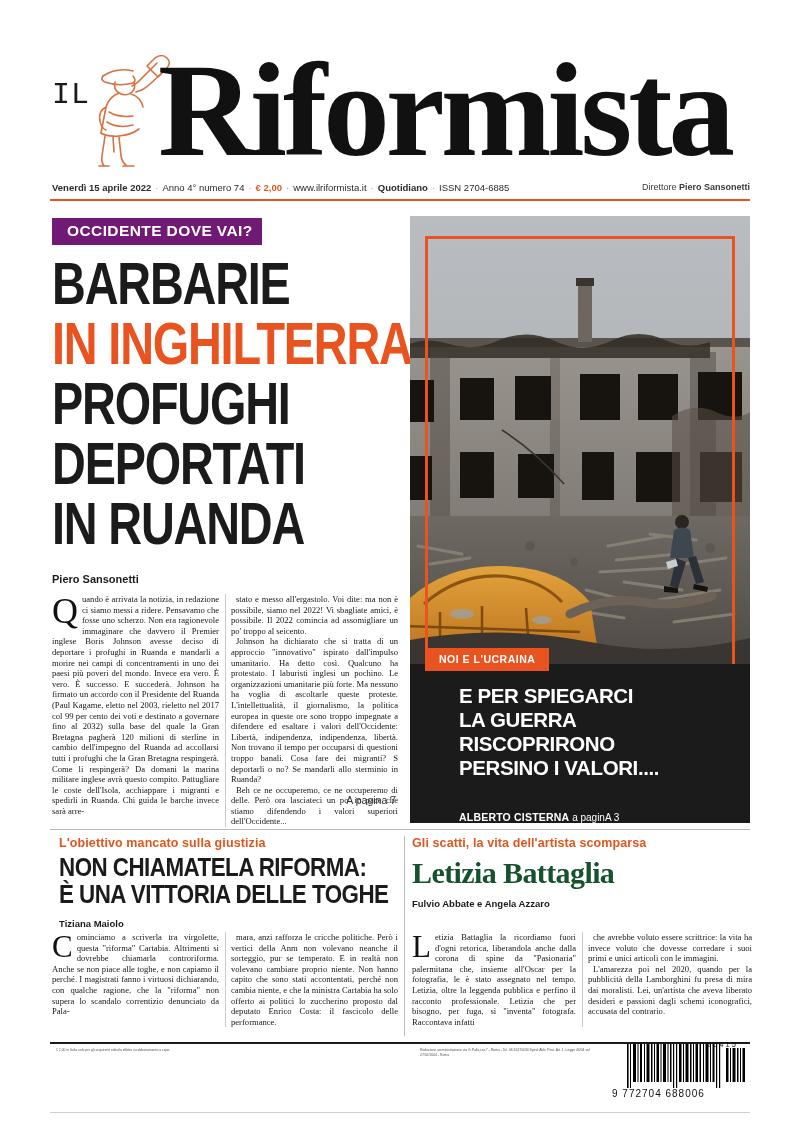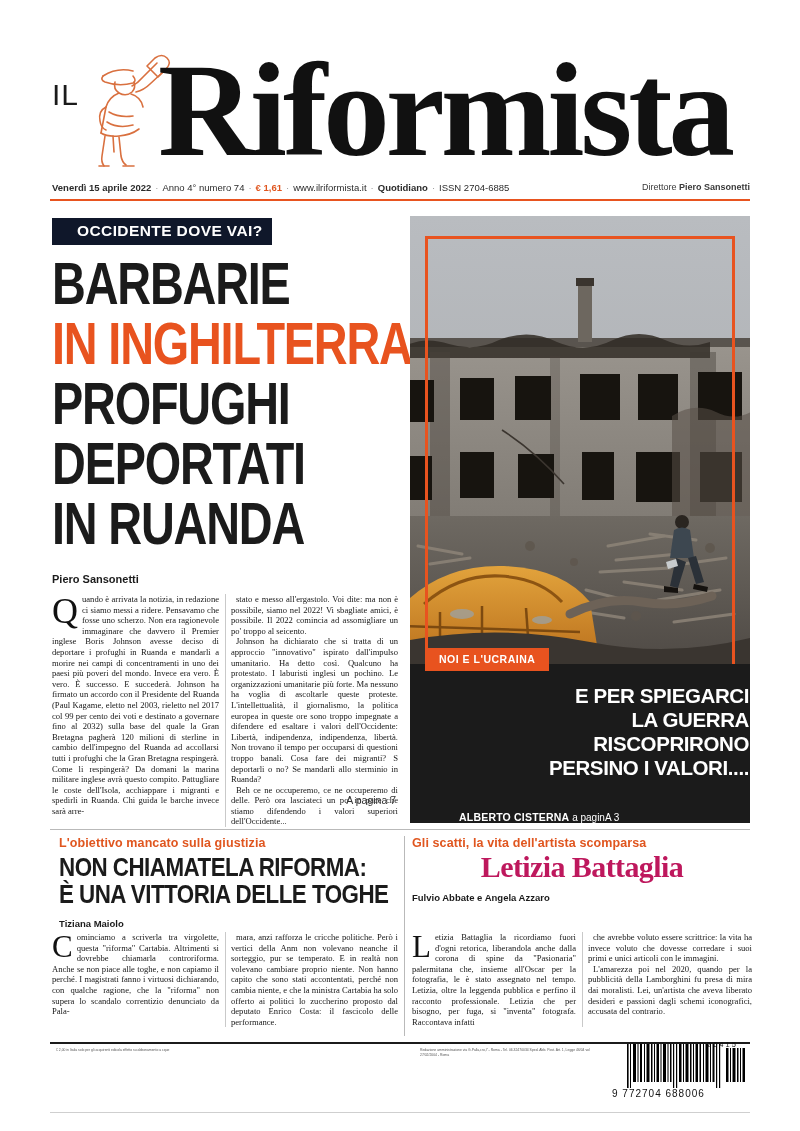--- a/index.html
+++ b/index.html
@@ -3,39 +3,39 @@
 <meta charset="utf-8">
 <style>
   html,body{margin:0;padding:0;background:#b0b0b0;}
   body{font-family:"Liberation Sans",sans-serif;}
   .page{
     width:800px;height:1131px;background:#ffffff;position:relative;
     margin:0 auto;overflow:hidden;box-sizing:border-box;
   }
   
   .masthead{position:absolute;left:0;top:0;width:800px;height:178px;}
-  .mh-il{position:absolute;left:52px;top:78px;font-family:Liberation Sans, sans-serif;
+  .mh-il{position:absolute;left:52px;top:78px;font-family:Liberation Mono, monospace;
     font-size:30px;letter-spacing:1px;color:#1a1a1a;text-align:right;}
   .mh-logo{position:absolute;left:85px;top:52px;width:90px;height:118px;}
   .mh-title{position:absolute;left:158px;top:44px;font-family:"Liberation Serif",serif;
     font-weight:700;font-size:133px;line-height:133px;color:#111111;letter-spacing:-4px;
     white-space:nowrap;}
   .infoline{position:absolute;left:52px;top:182px;width:700px;height:14px;
     font-size:9.5px;color:#2b2b2b;white-space:nowrap;}
   .infoline b{font-weight:700;}
   .infoline .sep{color:#999;padding:0 4px;}
   .infoline .price{color:#e0561f;font-weight:700;}
   .direttore{position:absolute;right:50px;top:182px;font-size:9px;color:#3a3a3a;white-space:nowrap;}
   .direttore b{font-weight:700;}
   .rule-orange{position:absolute;left:50px;top:199px;width:700px;height:2px;background:#e8531f;}
 
   
   .lead-left{position:absolute;left:52px;top:218px;width:345px;}
-  .kicker-black{display:inline-block;background:#0f172a;color:#ffffff;
-    font-weight:700;font-size:15.5px;letter-spacing:.4px;padding:4px 9px 5px 25px;}
+  .kicker-black{display:inline-block;background:#701a75;color:#ffffff;
+    font-weight:700;font-size:15.5px;letter-spacing:.4px;padding:4px 9px 5px 15px;}
   .headline{margin-top:9px;font-family:"Liberation Sans",sans-serif;font-weight:700;
     font-size:60px;line-height:60px;letter-spacing:-1.5px;color:#1b1b1b;
     transform:scaleX(.78);transform-origin:left top;width:440px;}
   .headline .hl-orange{color:#e8531f;}
   .hl-line{display:block;white-space:nowrap;}
   .byline-lead{position:absolute;left:52px;top:573px;font-size:11px;font-weight:700;color:#1b1b1b;}
 
   .lead-body{position:absolute;left:52px;top:594px;width:346px;height:226px;}
   .cols2{column-count:2;column-gap:12px;column-rule:1px solid #c9c9c9;}
   .bodytext{font-family:"Liberation Serif",serif;font-size:8.6px;line-height:10.6px;
@@ -48,21 +48,21 @@
 
   
   .photo-wrap{position:absolute;left:410px;top:216px;width:340px;height:448px;overflow:hidden;background:#8a8a8a;}
   .photo-frame{position:absolute;left:425px;top:236px;width:310px;height:560px;
     border:3px solid #e8531f;box-sizing:border-box;pointer-events:none;}
   .dark-box{position:absolute;left:410px;top:664px;width:340px;height:159px;background:#1b1b1b;}
   .noi-label{position:absolute;left:425px;top:648px;background:#e8531f;color:#fff;
     font-weight:700;font-size:10.5px;letter-spacing:.5px;padding:5px 14px 6px 14px;}
   .dark-head{position:absolute;left:459px;top:684px;width:290px;color:#ffffff;
     font-weight:700;font-size:20.5px;line-height:24px;letter-spacing:-.4px;}
-  .dark-head span{display:block;white-space:nowrap;text-align:right;}
+  .dark-head span{display:block;white-space:nowrap;}
   .cisterna{position:absolute;left:459px;top:811px;font-size:10px;color:#ffffff;}
   .cisterna b{font-weight:700;font-size:10.5px;letter-spacing:.2px;}
   .cisterna i{font-style:normal;font-weight:400;}
 
   
   .rule-mid{position:absolute;left:50px;top:829px;width:700px;height:1px;background:#b9b9b9;}
   .rule-bottom{position:absolute;left:50px;top:1042px;width:700px;height:2px;background:#1b1b1b;}
   .vdiv-mid{position:absolute;left:404px;top:836px;width:1px;height:200px;background:#b9b9b9;}
 
   
@@ -70,22 +70,22 @@
   .kicker-orange{font-weight:700;font-size:12.5px;color:#e0561f;letter-spacing:.1px;}
   .sub-head{margin-top:4px;font-weight:700;font-size:26px;line-height:27px;
     letter-spacing:-.6px;color:#1b1b1b;transform:scaleX(.86);transform-origin:left top;width:402px;}
   .sub-head span{display:block;white-space:nowrap;}
   .byline-sm{margin-top:10px;font-size:9.5px;font-weight:700;color:#1b1b1b;}
   .bl-body{position:absolute;left:52px;top:932px;width:346px;height:100px;}
   .bl-body .dropcap{font-size:31px;line-height:26px;}
 
   
   .br{position:absolute;left:412px;top:836px;width:340px;}
-  .serif-head{margin-top:1px;font-family:"Liberation Serif",serif;font-weight:700;
-    font-size:30px;line-height:31px;letter-spacing:-.6px;color:#be185d;text-align:center;}
+  .serif-head{margin-top:7px;font-family:"Liberation Serif",serif;font-weight:700;
+    font-size:30px;line-height:31px;letter-spacing:-.6px;color:#14532d;}
   .serif-head span{display:block;white-space:nowrap;}
   .br-body{position:absolute;left:412px;top:932px;width:340px;height:100px;}
   .br-body .dropcap{font-size:31px;line-height:26px;}
 
   
   .fineprint{position:absolute;font-size:3.4px;line-height:5px;color:#555;}
   .fp-left{left:56px;top:1048px;width:150px;}
   .fp-right{left:420px;top:1048px;width:180px;}
   .barcode{position:absolute;left:625px;top:1044px;width:122px;height:46px;}
   .bc-num{position:absolute;left:612px;top:1088px;font-size:10px;color:#111;letter-spacing:1px;
@@ -120,21 +120,21 @@
         <path d="M14 114 l10 0"></path>
         <path d="M38 114 l11 0"></path>
         <path d="M28 84 l1 16"></path>
       </g>
     </svg>
 
     <div class="mh-title">Riformista</div>
   </div>
 
   <div class="infoline">
-    <b>Venerdì 15 aprile 2022</b><span class="sep">·</span><span>Anno 4° numero 74</span><span class="sep">·</span><span class="price">€ 1,61</span><span class="sep">·</span><span>www.ilriformista.it</span><span class="sep">·</span><b>Quotidiano</b><span class="sep">·</span><span>ISSN 2704-6885</span>
+    <b>Venerdì 15 aprile 2022</b><span class="sep">·</span><span>Anno 4° numero 74</span><span class="sep">·</span><span class="price">€ 2,00</span><span class="sep">·</span><span>www.ilriformista.it</span><span class="sep">·</span><b>Quotidiano</b><span class="sep">·</span><span>ISSN 2704-6885</span>
   </div>
 
   <div class="direttore">
     <span>Direttore</span>
     <b>Piero Sansonetti</b>
   </div>
 
   <div class="rule-orange"></div>
 
   <div class="lead-left">

